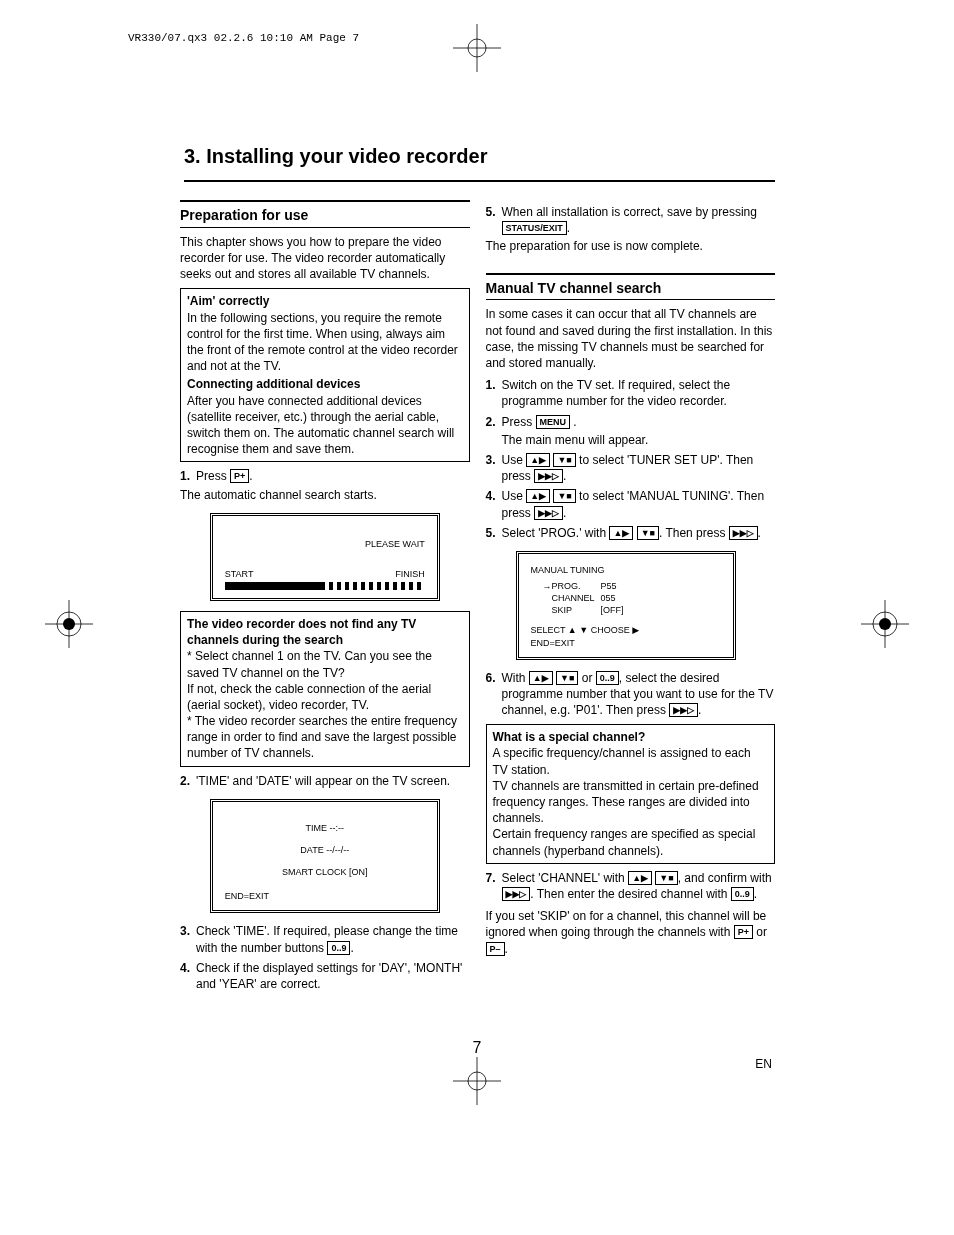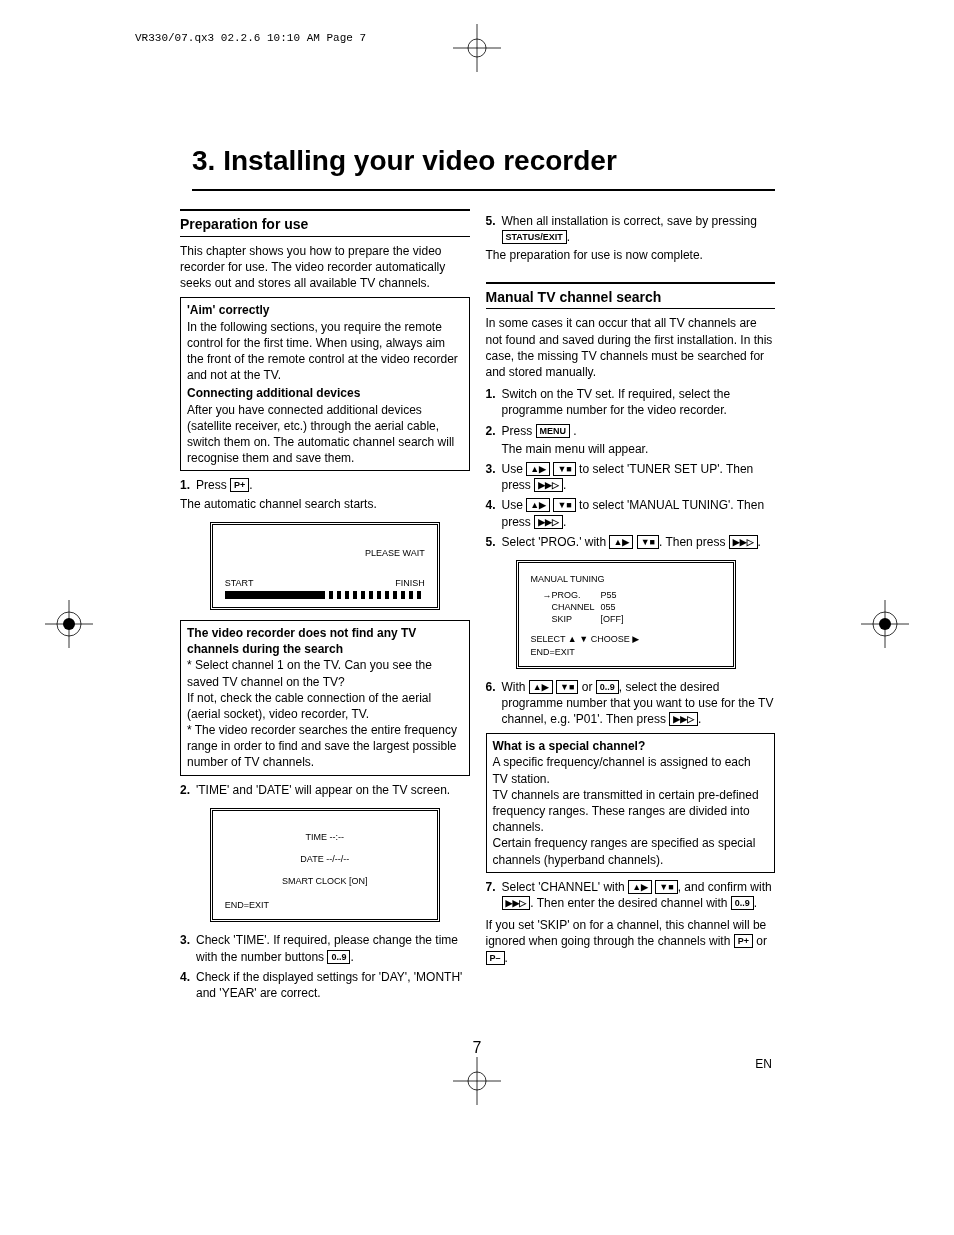--- a/index.html
+++ b/index.html
@@ -12,21 +12,21 @@
   .page {
     width: 954px;
     height: 1235px;
     position: relative;
     box-sizing: border-box;
     background: #fff;
   }
   .header-line {
     position: absolute;
     top: 32px;
-    left: 135px;
+    left: 128px;
     font-size: 11px;
     font-family: "Courier New", monospace;
     color: #000;
   }
   .crop-top {
     position: absolute;
     top: 24px;
     left: 453px;
   }
   .crop-left {
@@ -47,23 +47,23 @@
   .crop-mark svg {
     display: block;
   }
   .content {
     position: absolute;
     top: 145px;
     left: 180px;
     width: 595px;
   }
   h1.title {
-    font-size: 28px;
-    font-weight: bold;
-    margin: 0 0 4px 12px;
+    font-size: 20px;
+    font-weight: bold;
+    margin: 0 0 4px 4px;
     padding-bottom: 12px;
     border-bottom: 2.5px solid #000;
   }
   .columns {
     display: flex;
     gap: 16px;
     margin-top: 18px;
   }
   .col {
     flex: 1;

